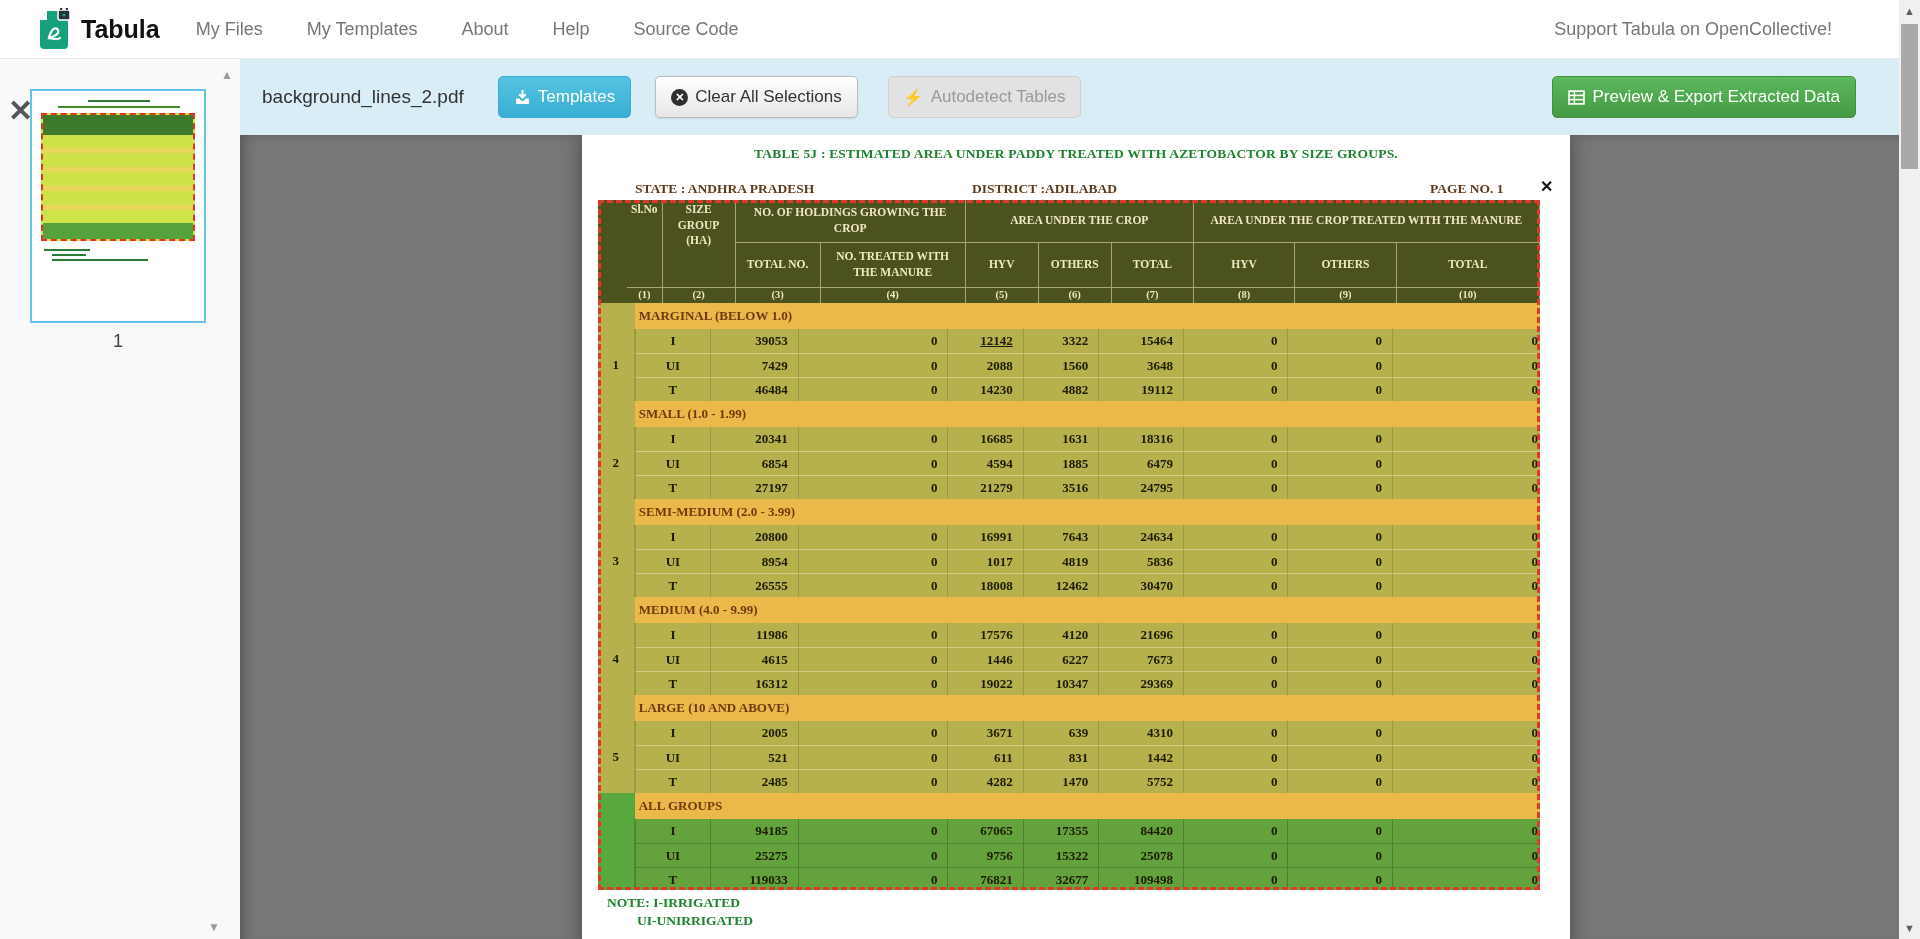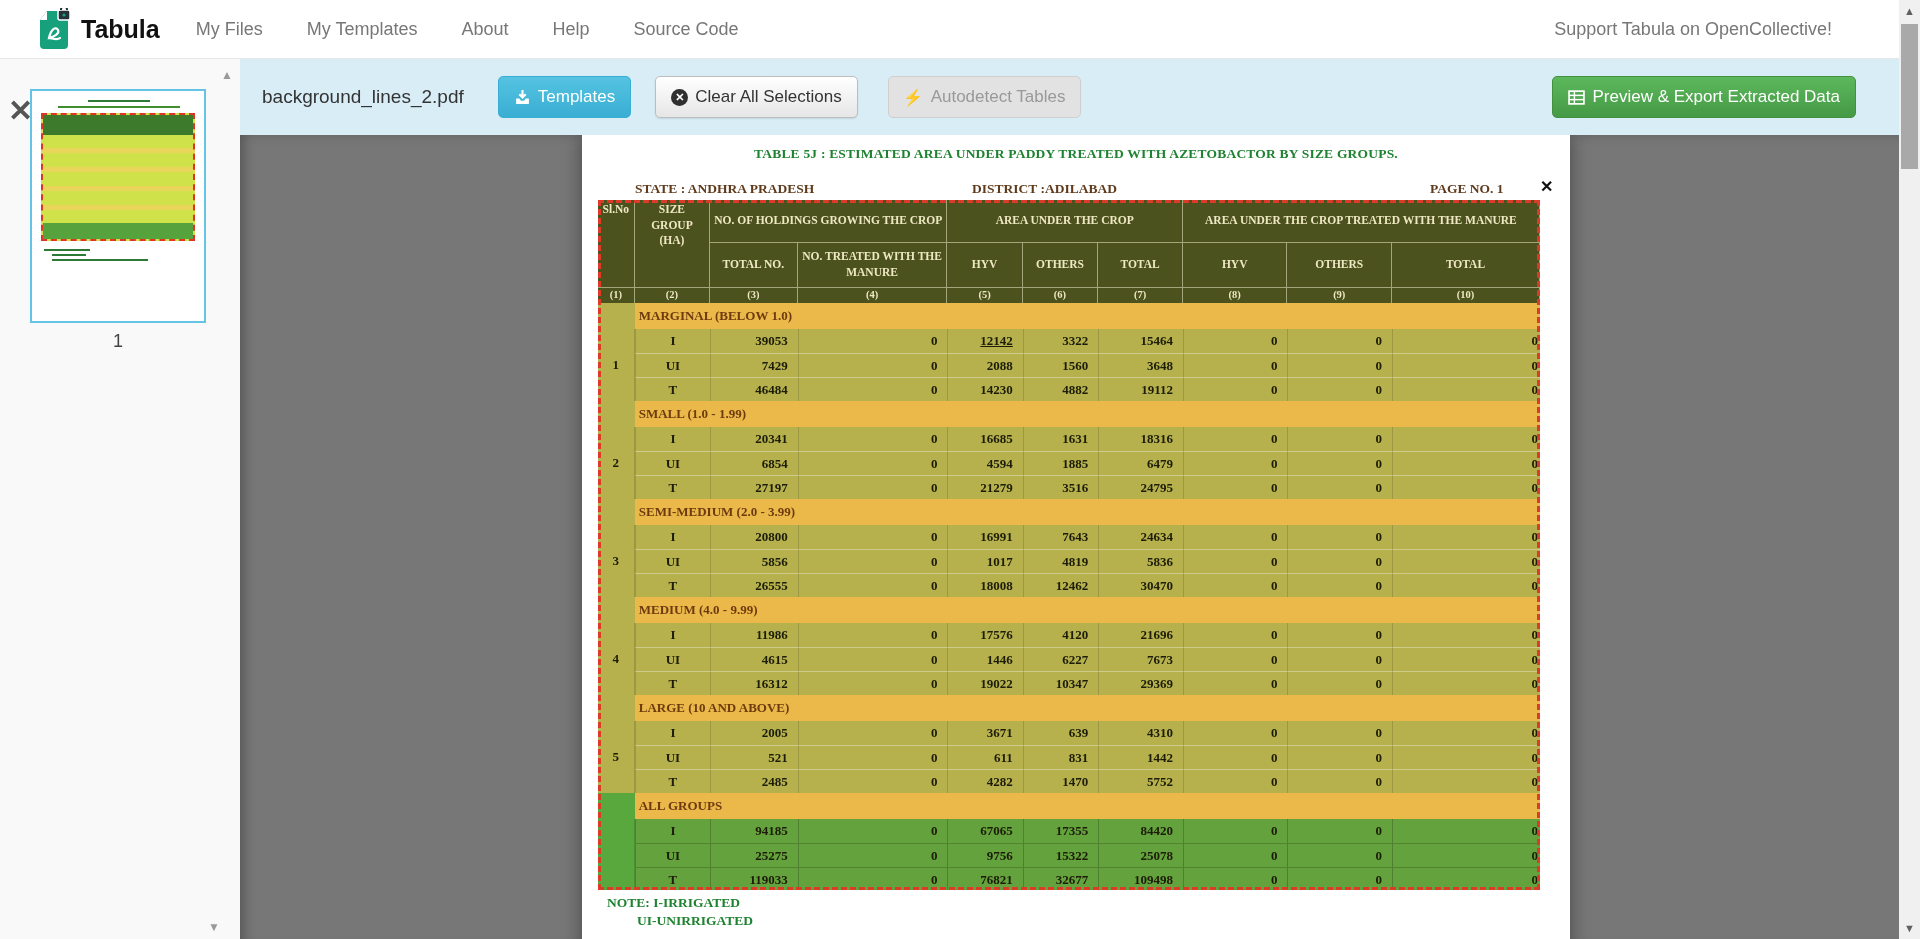--- a/index.html
+++ b/index.html
@@ -68,21 +68,21 @@
   .doc-pageno{position:absolute;left:848px;}
   .sel-close{position:absolute;left:958px;top:42px;color:#111;font-size:16px;
     font-weight:bold;cursor:pointer;font-family:"Liberation Sans",sans-serif;}
   .doc-note{position:absolute;left:25px;color:var(--doc-green);font-size:13.5px;}
   
   .doc-table{position:absolute;left:16px;top:65px;width:942px;height:690px;overflow:hidden;
     color:#1c1c08;}
   .selection{position:absolute;left:16px;top:65px;width:942px;height:690px;
     border:3px dashed var(--selection-red);z-index:5;cursor:move;}
   .thead{display:grid;grid-template-columns:var(--cols);grid-template-rows:43px 45px 15px;
-    background:var(--table-header-bg);color:#efe8c4;font-size:11.5px;text-align:center;}
+    background:var(--table-header-bg);color:#efe8c4;font-size:11.5px;text-align:center;padding-left:29px;}
   .thead>div{border-right:1px solid rgba(240,234,200,.55);
     border-bottom:1px solid rgba(240,234,200,.55);
     display:flex;align-items:center;justify-content:center;padding:2px 4px;line-height:1.35;}
   .h-slno{grid-column:1;grid-row:1/span 2;align-items:flex-start!important;}
   .h-size{grid-column:2;grid-row:1/span 2;align-items:flex-start!important;}
   .h-band3,.h-band4,.h-band5{grid-row:1;}
   .h-band3{grid-column:3/span 2;}
   .h-band4{grid-column:5/span 3;}
   .h-band5{grid-column:8/span 3;}
   .h-num{font-size:10.5px;border-bottom:none!important;}
@@ -290,21 +290,21 @@
             <div class="cell lbl" style="grid-area: 2 / 2;">I</div>
             <div class="cell num" style="grid-area: 2 / 3;">20800</div>
             <div class="cell num" style="grid-area: 2 / 4;">0</div>
             <div class="cell num" style="grid-area: 2 / 5;">16991</div>
             <div class="cell num" style="grid-area: 2 / 6;">7643</div>
             <div class="cell num" style="grid-area: 2 / 7;">24634</div>
             <div class="cell num" style="grid-area: 2 / 8;">0</div>
             <div class="cell num" style="grid-area: 2 / 9;">0</div>
             <div class="cell num last" style="grid-area: 2 / 10;">0</div>
             <div class="cell lbl sep" style="grid-area: 3 / 2;">UI</div>
-            <div class="cell num sep" style="grid-area: 3 / 3;">5856</div>
+            <div class="cell num sep" style="grid-area: 3 / 3;">8954</div>
             <div class="cell num sep" style="grid-area: 3 / 4;">0</div>
             <div class="cell num sep" style="grid-area: 3 / 5;">1017</div>
             <div class="cell num sep" style="grid-area: 3 / 6;">4819</div>
             <div class="cell num sep" style="grid-area: 3 / 7;">5836</div>
             <div class="cell num sep" style="grid-area: 3 / 8;">0</div>
             <div class="cell num sep" style="grid-area: 3 / 9;">0</div>
             <div class="cell num last sep" style="grid-area: 3 / 10;">0</div>
             <div class="cell lbl sep" style="grid-area: 4 / 2;">T</div>
             <div class="cell num sep" style="grid-area: 4 / 3;">26555</div>
             <div class="cell num sep" style="grid-area: 4 / 4;">0</div>

